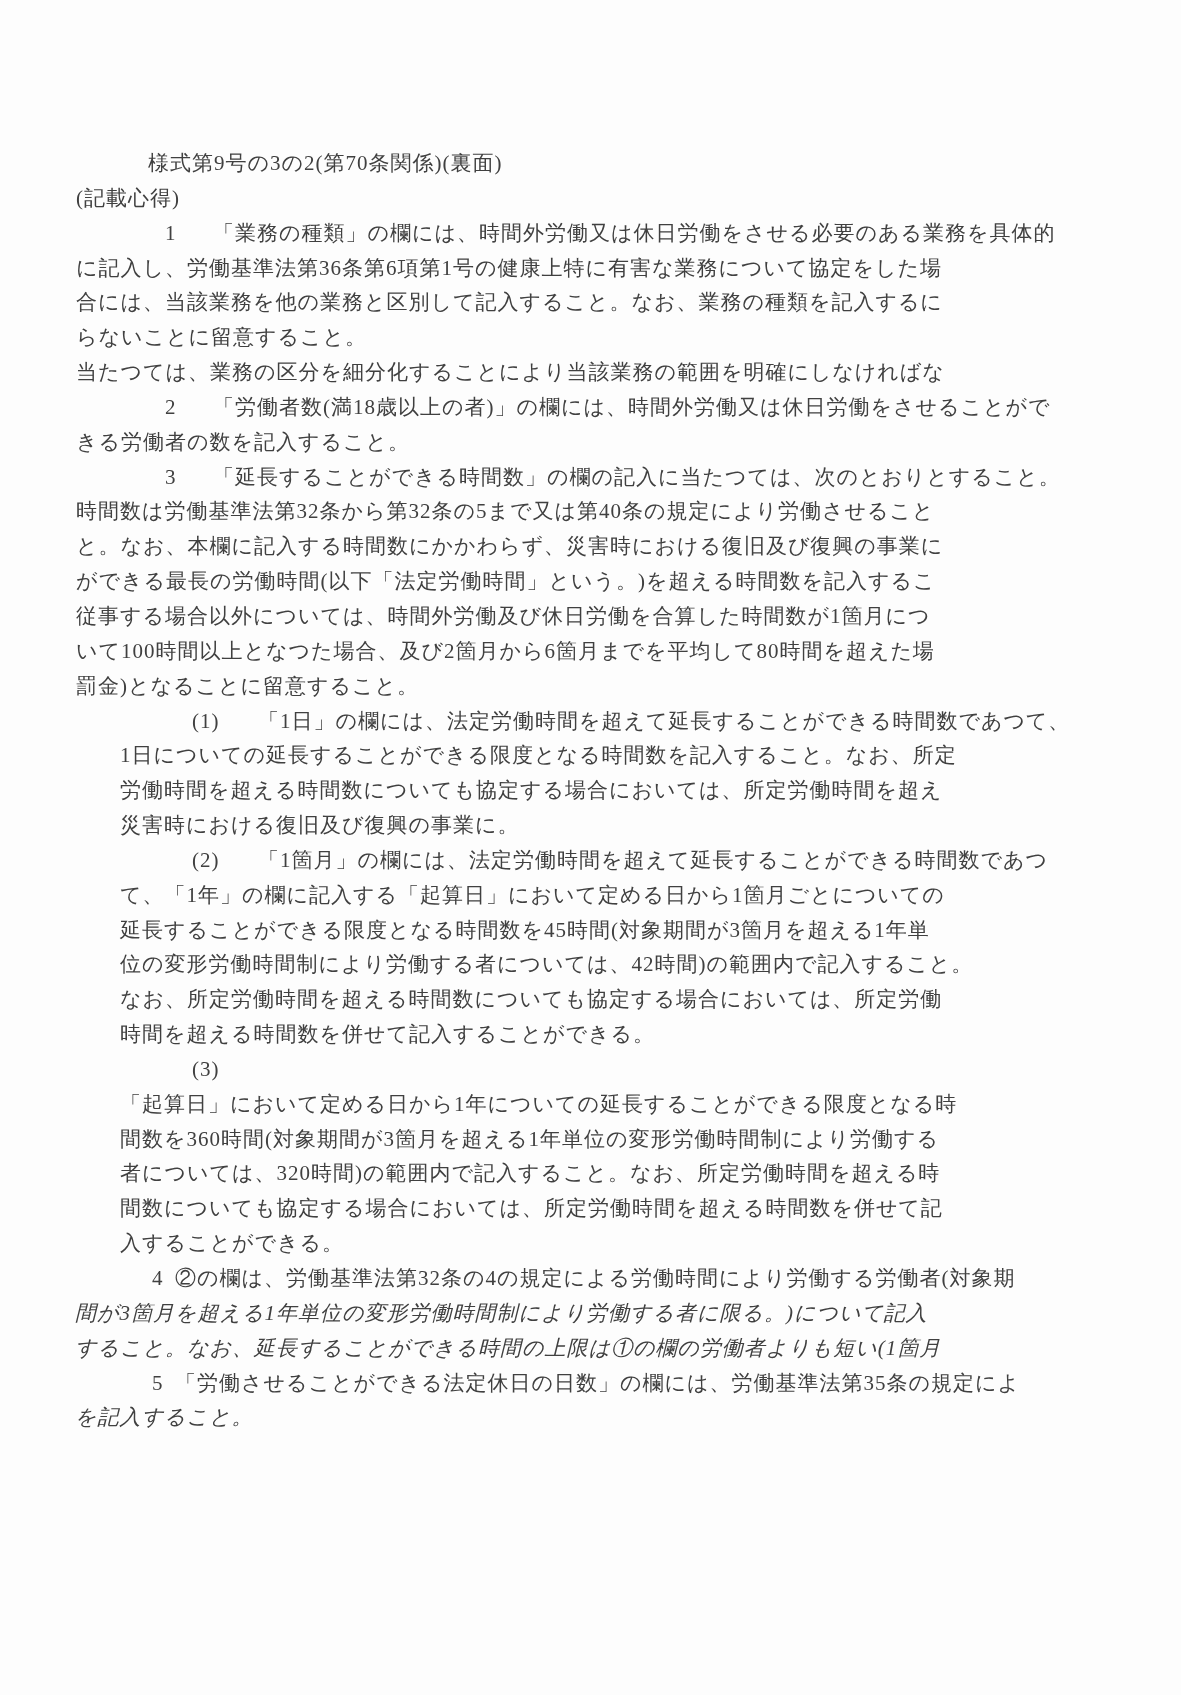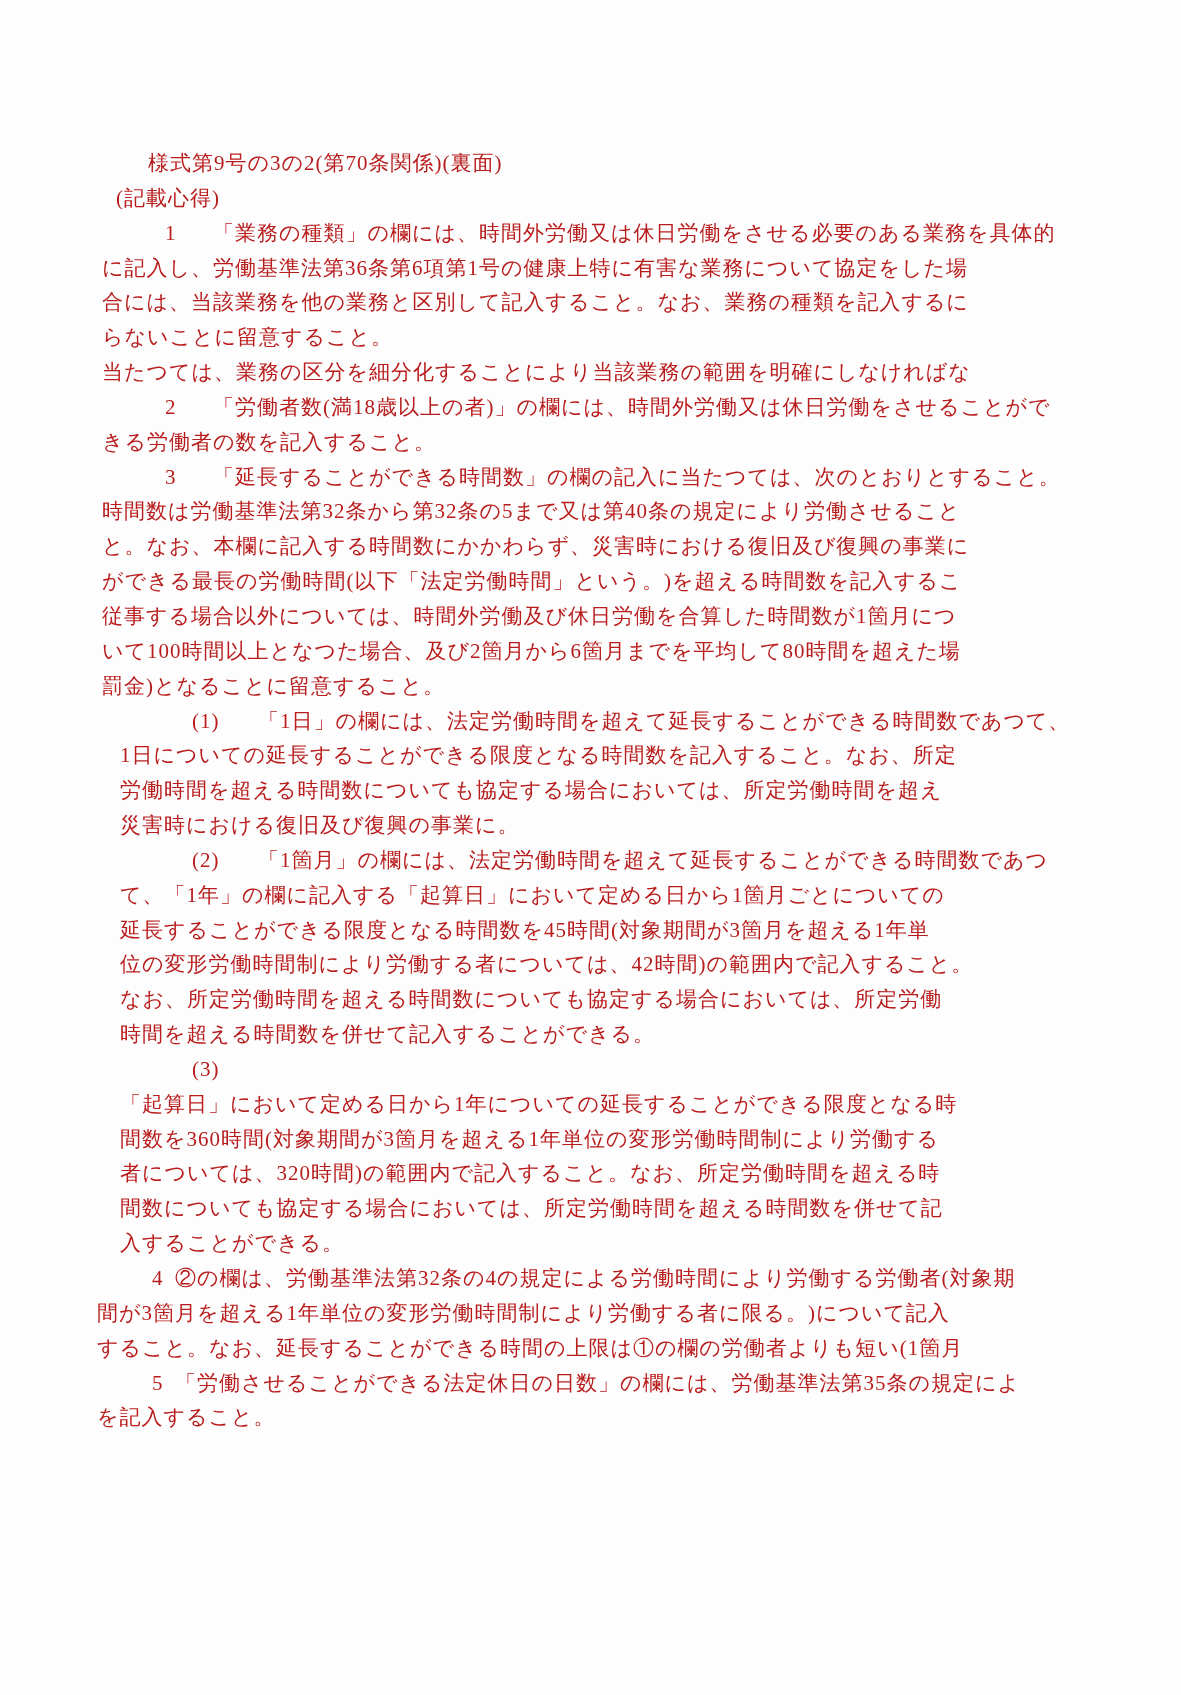--- a/index.html
+++ b/index.html
@@ -5,21 +5,21 @@
   html, body {
     margin: 0;
     padding: 0;
     background: #ffffff;
   }
   .page {
     position: relative;
     width: 1181px;
     height: 1695px;
     background: #fdfdfd;
-    color: #b91c1c;
+    color: #404040;
     font-family: "Liberation Serif", "DejaVu Serif", serif;
     font-size: 21px;
     letter-spacing: 1px;
     box-sizing: border-box;
     padding-top: 146px;
     overflow: hidden;
   }
   .line {
     display: flex;
     height: 34.85px;
@@ -27,30 +27,30 @@
     white-space: nowrap;
   }
   .num {
     flex: 0 0 auto;
     display: inline-block;
   }
   .txt {
     flex: 0 0 auto;
   }
   .title   { padding-left: 148px; }
-  .heading { padding-left: 116px; }
+  .heading { padding-left: 76px; }
   .item    { padding-left: 165px; }
   .item .num { width: 48px; }
-  .cont    { padding-left: 102px; }
+  .cont    { padding-left: 76px; }
   .sub     { padding-left: 192px; }
   .sub .num { width: 66px; }
   .subcont { padding-left: 120px; }
   .item45  { padding-left: 152px; }
   .item45 .num { width: 23px; }
-  .cont45  { padding-left: 97px; }
+  .cont45  { padding-left: 75px; font-style: italic; }
 </style>
 </head>
 <body>
 
 <div class="page">
   <div>
       <div class="line title">
         <span class="txt">様式第9号の3の2(第70条関係)(裏面)</span>
       </div>
       <div class="line heading">

